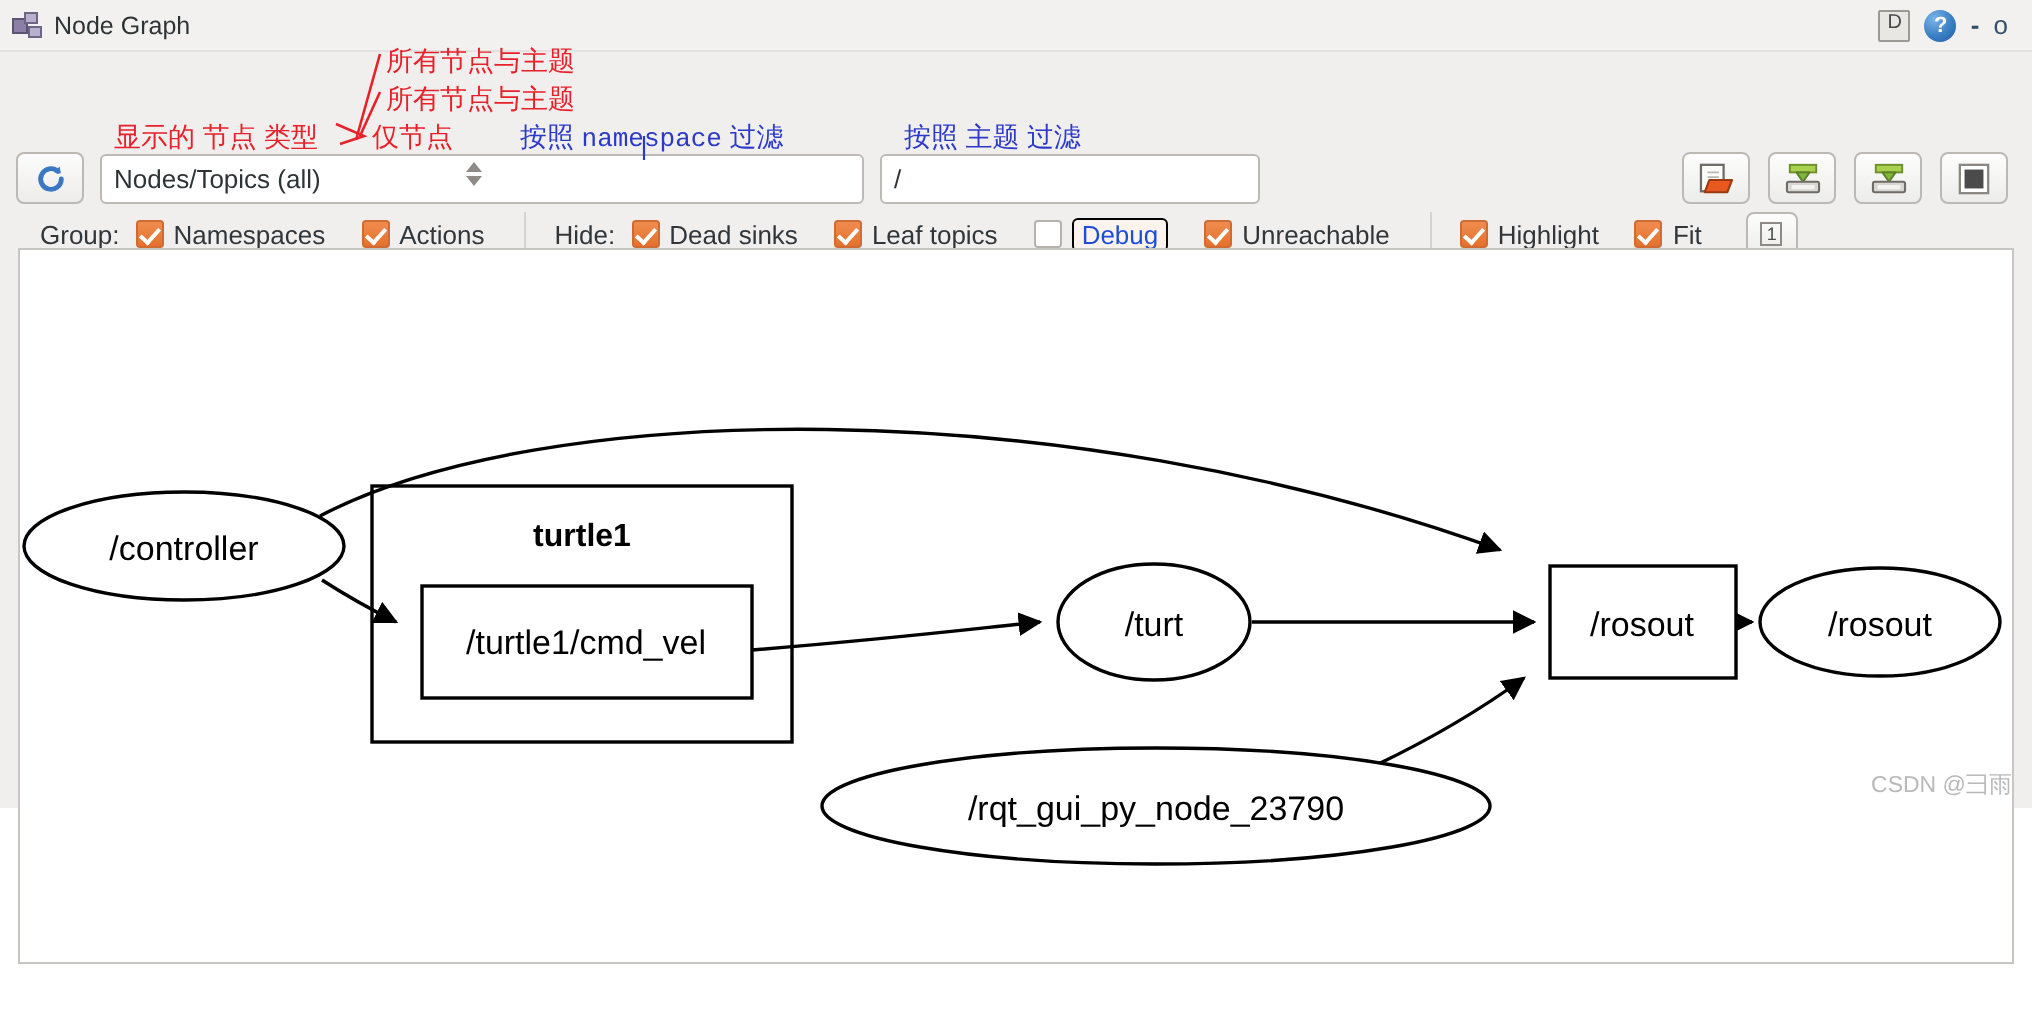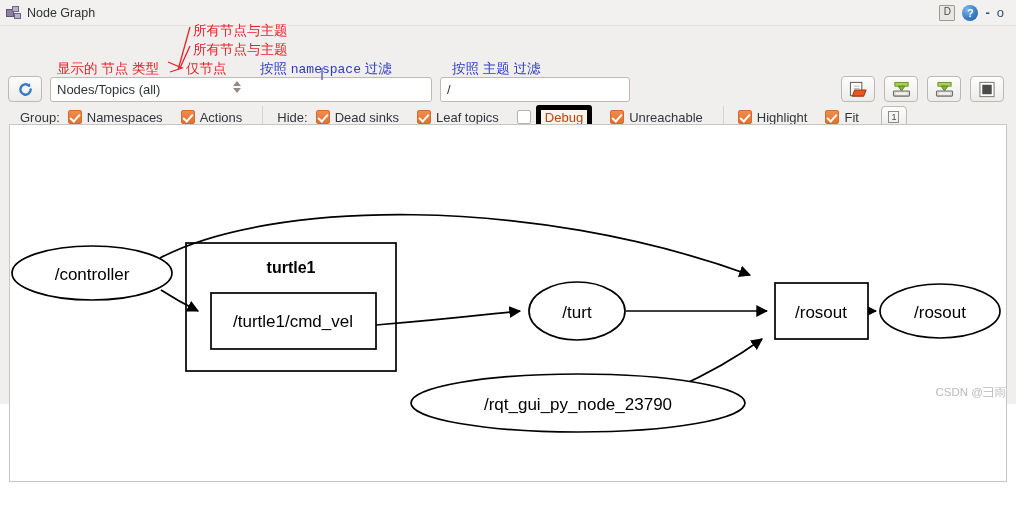--- a/index.html
+++ b/index.html
@@ -252,24 +252,24 @@
     border-width: 0 2px 2px 0;
     transform: rotate(42deg);
   }
   .cb.off {
     background: #ffffff;
     border: 1px solid #b6b3ae;
   }
   .cb.off::after { display: none; }
   .cbtext { font-size: 13px; color: #31363b; }
   .cbtext.debug {
-    border: 5px solid #000000;
+    border: 1px solid #000000;
     border-radius: 3px;
     padding: 0px 4px;
-    color: #c2410c;
+    color: #1d4ed8;
     background: #fdf3ed;
   }
   .vsep {
     width: 1px;
     height: 22px;
     background: #d6d3ce;
     margin: 0 14px 0 2px;
   }
   .count-btn {
     width: 26px; height: 22px;

